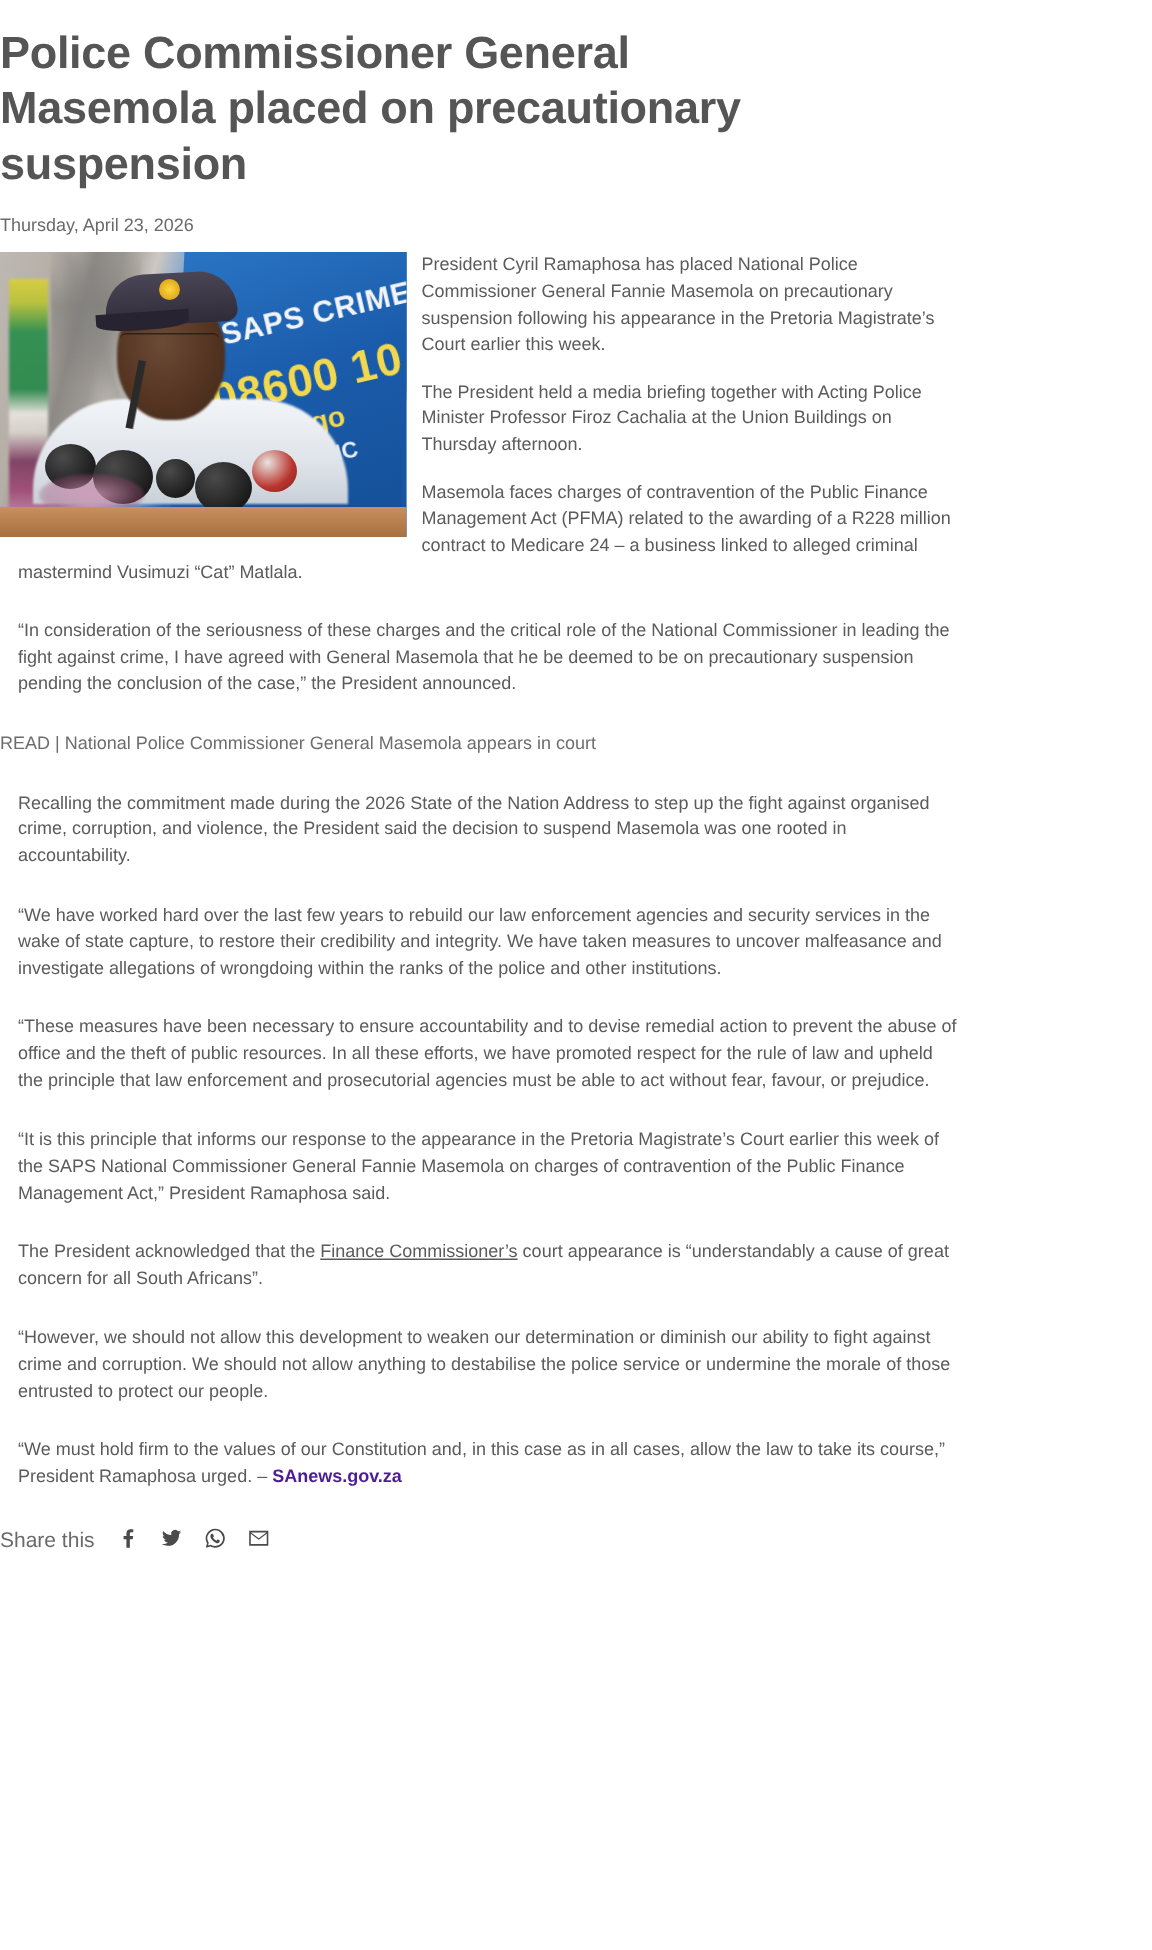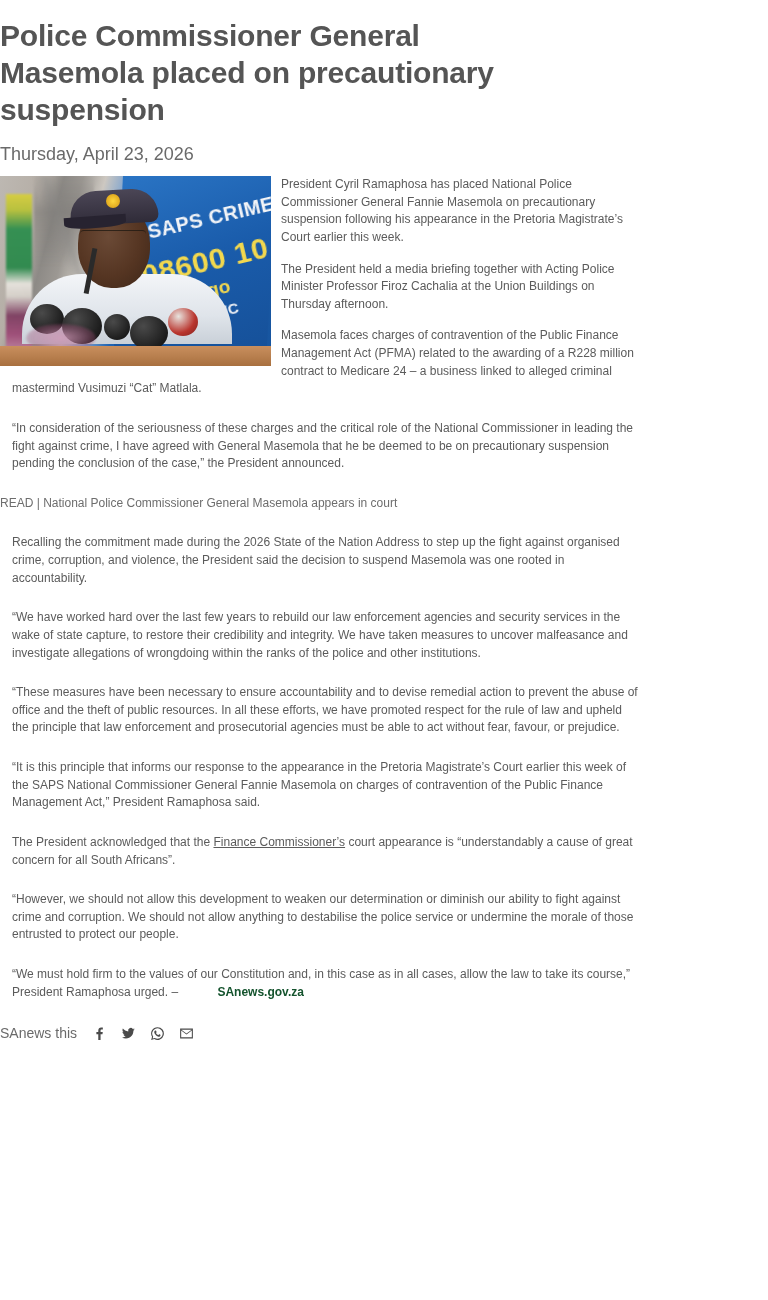--- a/index.html
+++ b/index.html
@@ -25,21 +25,21 @@
     padding: 18px 0 0 0;
     font-size: 30px;
     line-height: 1.23;
     font-weight: bold;
     color: #555555;
     letter-spacing: -0.2px;
     max-width: 560px;
   }
   .date-line {
     margin: 14px 0 0 0;
-    font-size: 18px;
+    font-size: 12px;
     line-height: 1.3;
     color: #6a6a6a;
   }
   .body-block {
     margin-top: 10px;
     font-size: 15.4px;
     line-height: 1.47;
     color: #5b5b5b;
   }
   .lead-photo {
@@ -196,21 +196,21 @@
     margin: 0 0 22px 0;
     font-size: 12px;
     line-height: 1.47;
     color: #6d6d6d;
   }
   .read-line a { color: #6d6d6d; text-decoration: none; }
   .inline-link {
     color: #5b5b5b;
     text-decoration: underline;
   }
-  strong.src { font-weight: bold; color: #14532d; margin-left: 36px; }
+  strong.src { font-weight: bold; color: #4c1d95; }
   .clearer { clear: both; }
   .share-row {
     margin-top: 22px;
     display: flex;
     align-items: center;
     gap: 14px;
     font-size: 14px;
     color: #6a6a6a;
   }
   .share-label { white-space: nowrap; }
@@ -272,21 +272,21 @@
     <p class="p gap">“These measures have been necessary to ensure accountability and to devise remedial action to prevent the abuse of office and the theft of public resources. In all these efforts, we have promoted respect for the rule of law and upheld the principle that law enforcement and prosecutorial agencies must be able to act without fear, favour, or prejudice.</p>
     <p class="p gap">“It is this principle that informs our response to the appearance in the Pretoria Magistrate’s Court earlier this week of the SAPS National Commissioner General Fannie Masemola on charges of contravention of the Public Finance Management Act,” President Ramaphosa said.</p>
 
     <p class="p gap"><span>The President acknowledged that the </span><a class="inline-link" href="#">Finance Commissioner’s</a><span> court appearance is “understandably a cause of great concern for all South Africans”.</span></p>
 
     <p class="p gap">“However, we should not allow this development to weaken our determination or diminish our ability to fight against crime and corruption. We should not allow anything to destabilise the police service or undermine the morale of those entrusted to protect our people.</p>
 
     <p class="p gap"><span>“We must hold firm to the values of our Constitution and, in this case as in all cases, allow the law to take its course,” President Ramaphosa urged. – </span><strong class="src">SAnews.gov.za</strong></p>
 
     <div class="share-row">
-      <span class="share-label">SAnews this</span>
+      <span class="share-label">Share this</span>
       <span class="share-icons">
         <span class="sicon">
           <svg viewBox="0 0 24 24">
               <path d="M13.5 21v-8h2.7l.4-3.1h-3.1V7.9c0-.9.25-1.5 1.55-1.5h1.65V3.6c-.29-.04-1.27-.12-2.41-.12-2.38 0-4.01 1.45-4.01 4.12v2.3H7.6V13h2.68v8h3.22z"></path>
             </svg>
         </span>
         <span class="sicon">
           <svg viewBox="0 0 24 24">
               <path d="M21 6.1c-.7.3-1.4.5-2.2.6.8-.5 1.4-1.2 1.7-2.1-.7.4-1.6.8-2.4.9A3.7 3.7 0 0 0 11.7 9c-3.1-.2-5.9-1.6-7.7-3.9-.3.6-.5 1.2-.5 2 0 1.3.7 2.4 1.7 3.1-.6 0-1.2-.2-1.7-.5 0 1.8 1.3 3.3 3 3.6-.3.1-.7.1-1 .1-.2 0-.5 0-.7-.1.5 1.5 1.9 2.6 3.5 2.6-1.3 1-2.9 1.6-4.7 1.6h-.9c1.6 1 3.6 1.6 5.7 1.6 6.8 0 10.5-5.6 10.5-10.5v-.5c.8-.5 1.4-1.2 1.9-2z"></path>
             </svg>

